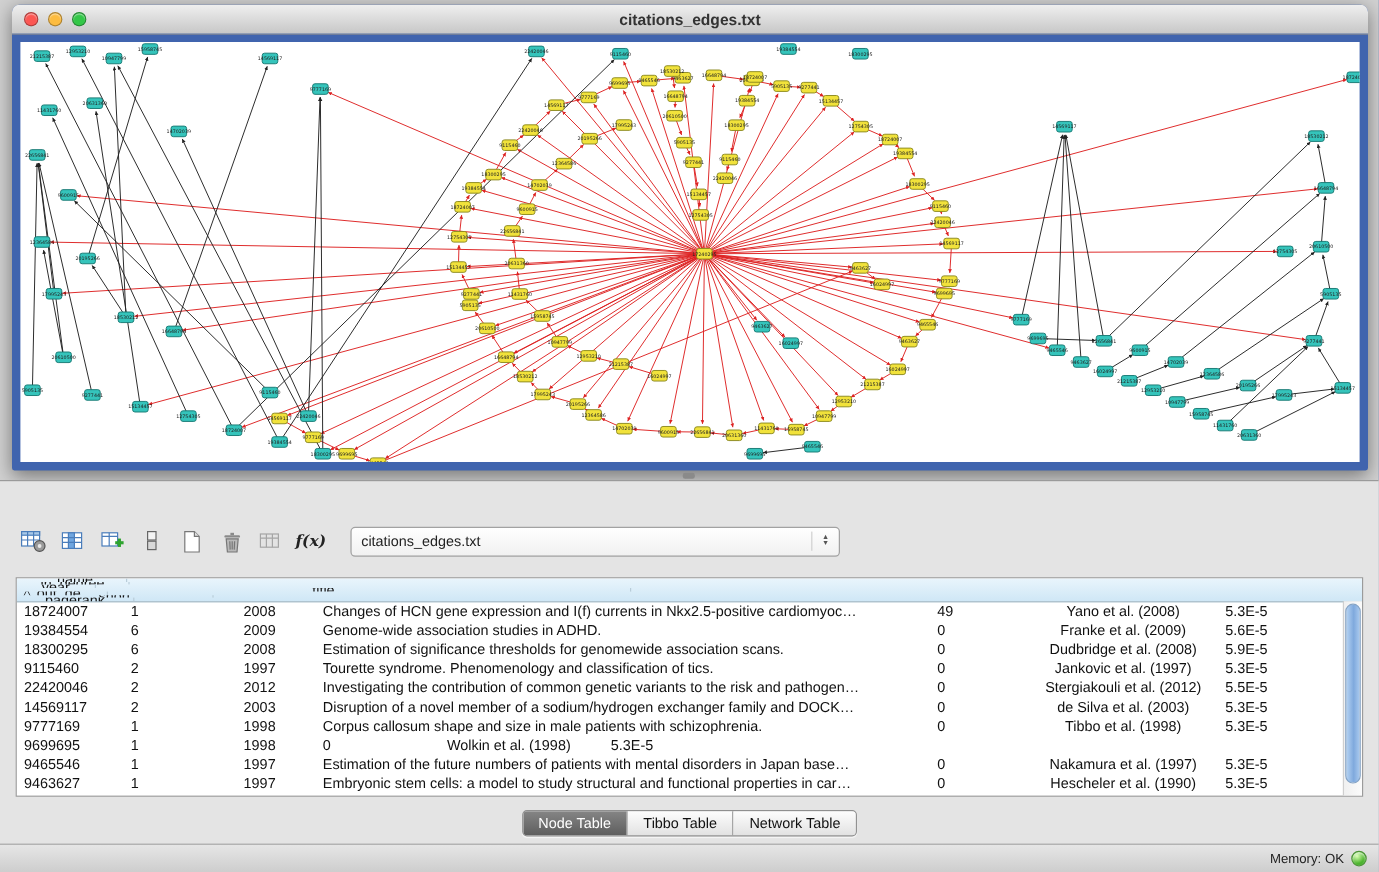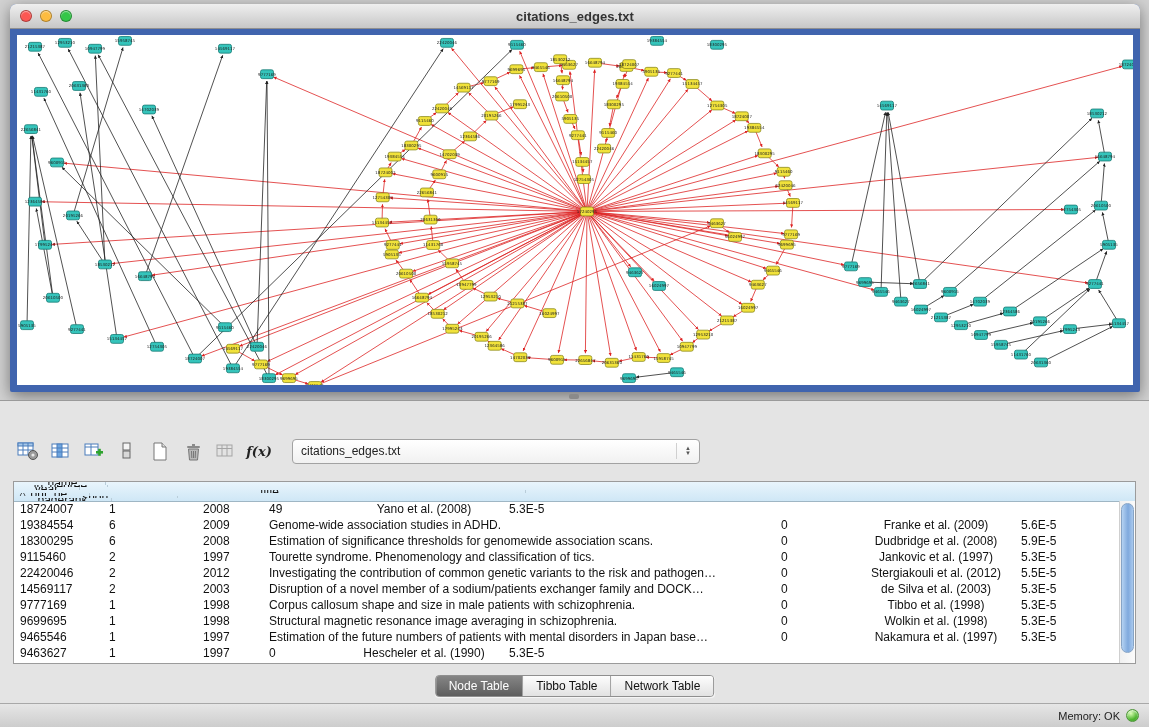--- a/index.html
+++ b/index.html
@@ -932,20 +932,21 @@
           <div class="hcell c3">title</div>
           <div class="hcell c4">△ out_de…</div>
           <div class="hcell c5">short</div>
           <div class="hcell c6">pagerank</div>
         </div>
       <div class="tbody">
           <div class="trow">
             <div class="tcell c0">18724007</div>
             <div class="tcell c1">1</div>
             <div class="tcell c2">2008</div>
+            <div class="tcell c3">Changes of HCN gene expression and I(f) currents in Nkx2.5-positive cardiomyoc…</div>
             <div class="tcell c4">49</div>
             <div class="tcell c5">Yano et al. (2008)</div>
             <div class="tcell c6">5.3E-5</div>
           </div>
           <div class="trow">
             <div class="tcell c0">19384554</div>
             <div class="tcell c1">6</div>
             <div class="tcell c2">2009</div>
             <div class="tcell c3">Genome-wide association studies in ADHD.</div>
             <div class="tcell c4">0</div>
@@ -976,56 +977,56 @@
             <div class="tcell c2">2012</div>
             <div class="tcell c3">Investigating the contribution of common genetic variants to the risk and pathogen…</div>
             <div class="tcell c4">0</div>
             <div class="tcell c5">Stergiakouli et al. (2012)</div>
             <div class="tcell c6">5.5E-5</div>
           </div>
           <div class="trow">
             <div class="tcell c0">14569117</div>
             <div class="tcell c1">2</div>
             <div class="tcell c2">2003</div>
-            <div class="tcell c3">Disruption of a novel member of a sodium/patients exchanger family and DOCK…</div>
+            <div class="tcell c3">Disruption of a novel member of a sodium/hydrogen exchanger family and DOCK…</div>
             <div class="tcell c4">0</div>
             <div class="tcell c5">de Silva et al. (2003)</div>
             <div class="tcell c6">5.3E-5</div>
           </div>
           <div class="trow">
             <div class="tcell c0">9777169</div>
             <div class="tcell c1">1</div>
             <div class="tcell c2">1998</div>
             <div class="tcell c3">Corpus callosum shape and size in male patients with schizophrenia.</div>
             <div class="tcell c4">0</div>
             <div class="tcell c5">Tibbo et al. (1998)</div>
             <div class="tcell c6">5.3E-5</div>
           </div>
           <div class="trow">
             <div class="tcell c0">9699695</div>
             <div class="tcell c1">1</div>
             <div class="tcell c2">1998</div>
-            <div class="tcell c3">Structural magnetic resonance image averaging in schizophrenia.</div>
             <div class="tcell c4">0</div>
             <div class="tcell c5">Wolkin et al. (1998)</div>
             <div class="tcell c6">5.3E-5</div>
           </div>
           <div class="trow">
             <div class="tcell c0">9465546</div>
             <div class="tcell c1">1</div>
             <div class="tcell c2">1997</div>
             <div class="tcell c3">Estimation of the future numbers of patients with mental disorders in Japan base…</div>
             <div class="tcell c4">0</div>
             <div class="tcell c5">Nakamura et al. (1997)</div>
             <div class="tcell c6">5.3E-5</div>
           </div>
           <div class="trow">
             <div class="tcell c0">9463627</div>
             <div class="tcell c1">1</div>
             <div class="tcell c2">1997</div>
+            <div class="tcell c3">Embryonic stem cells: a model to study structural and functional properties in car…</div>
             <div class="tcell c4">0</div>
             <div class="tcell c5">Hescheler et al. (1990)</div>
             <div class="tcell c6">5.3E-5</div>
           </div>
         </div>
       <div class="vscroll">
         <div class="vthumb"></div>
       </div>
     </div>
 

